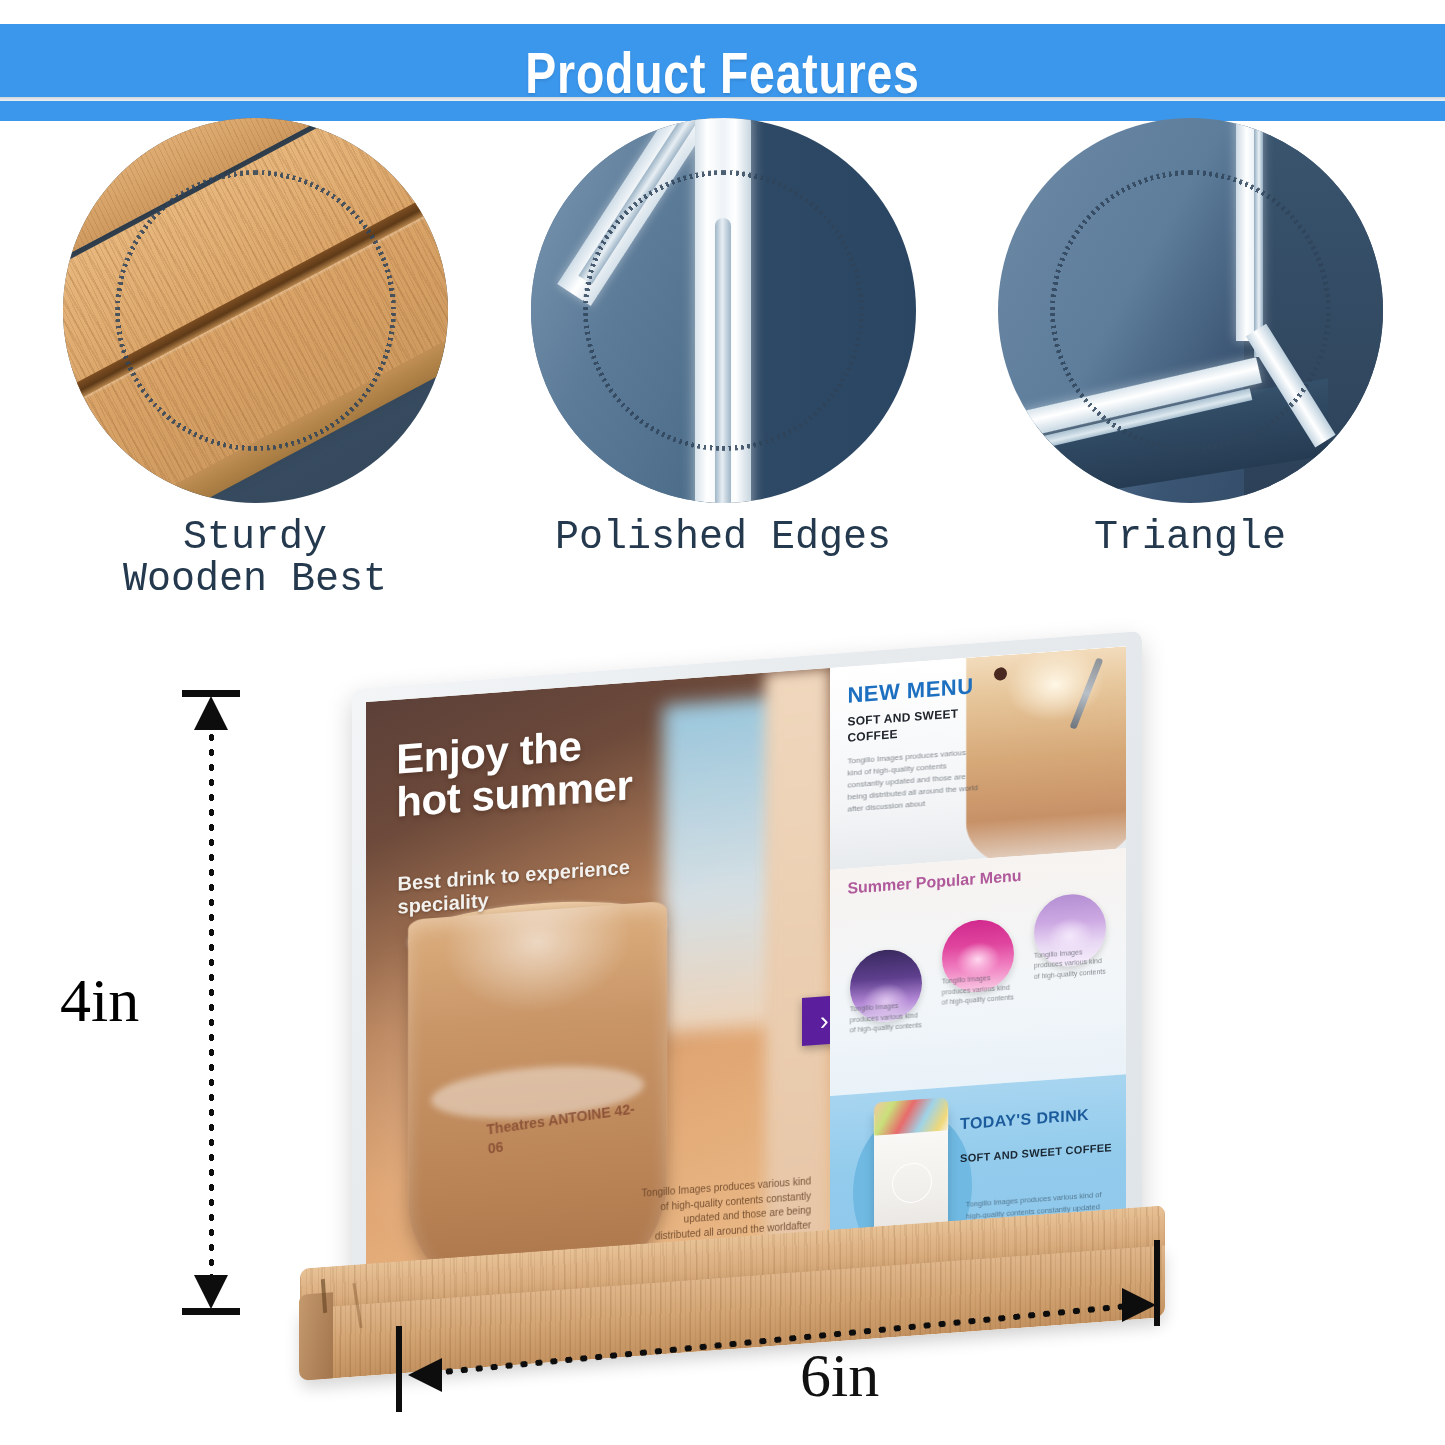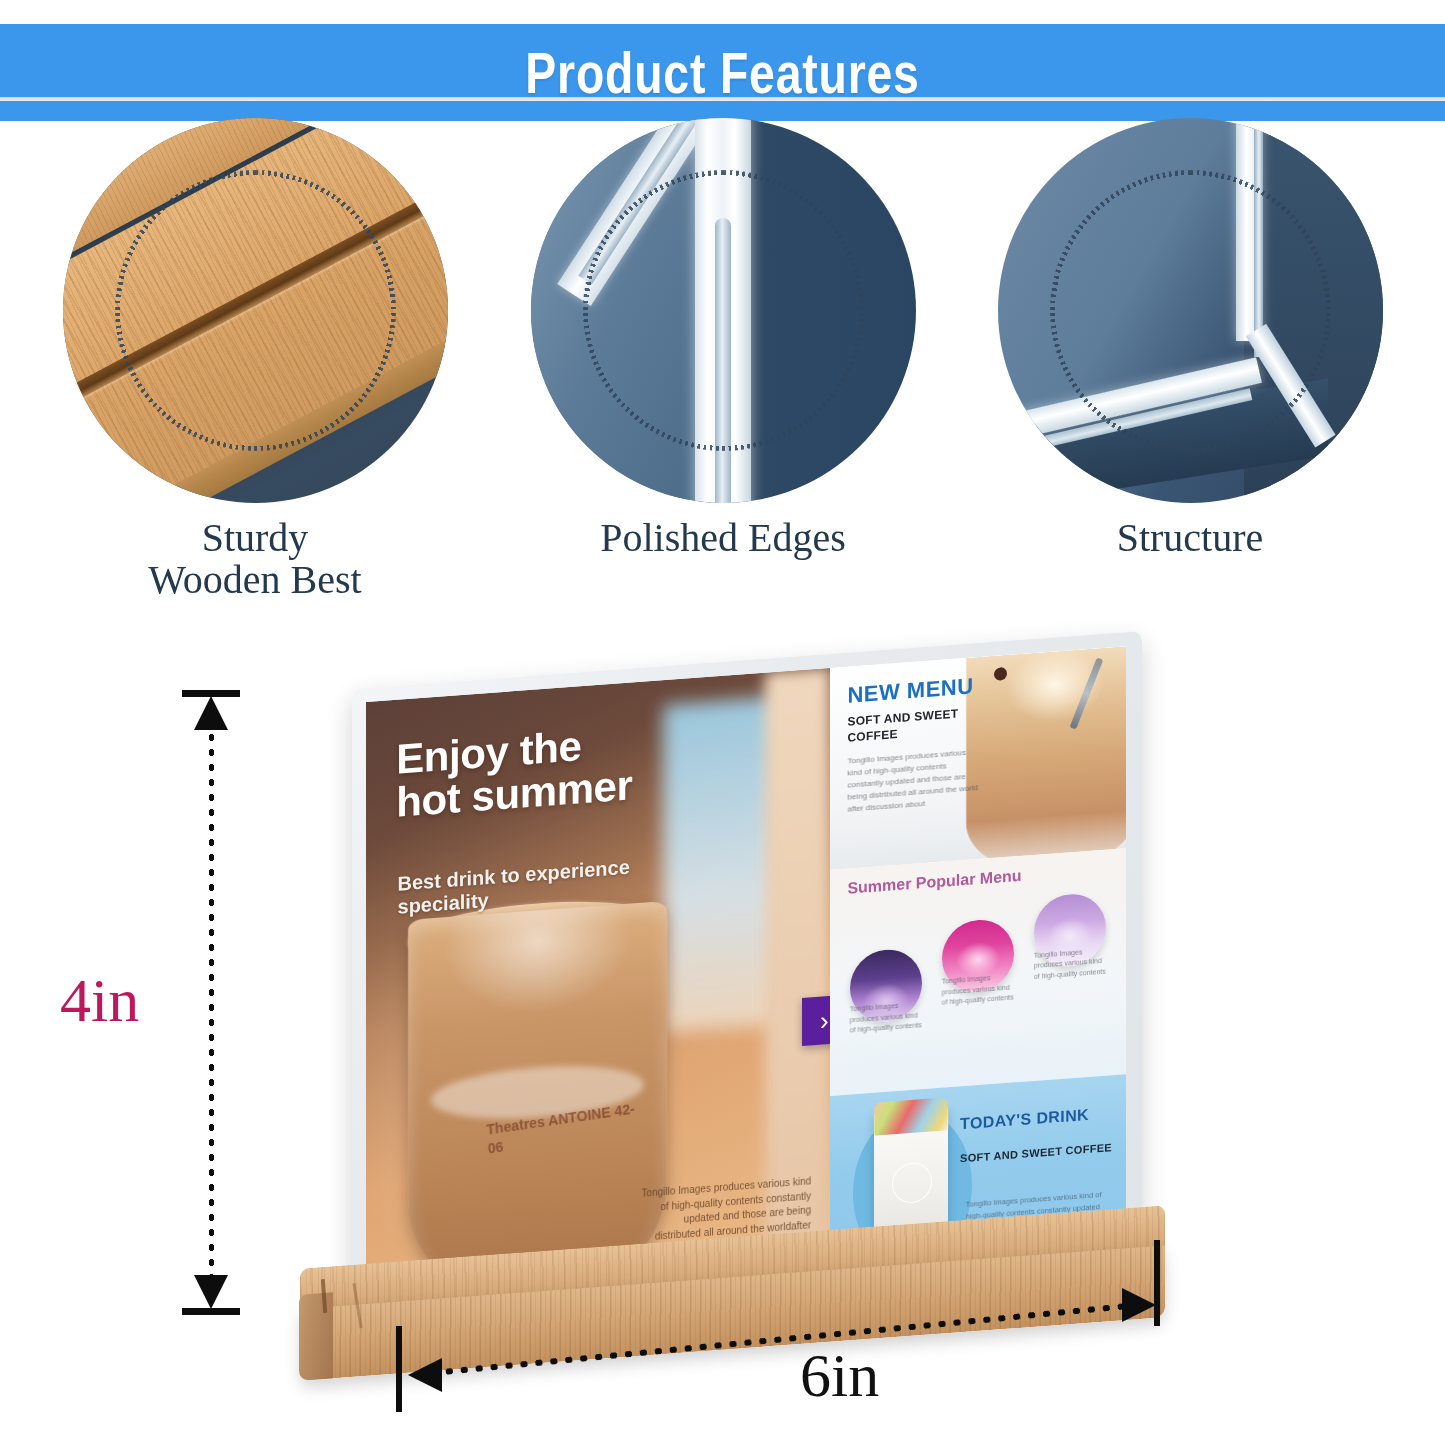--- a/index.html
+++ b/index.html
@@ -94,21 +94,21 @@
       background:linear-gradient(180deg,#d8e4ec 0%,#ffffff 42%,#c9d9e4 100%);
       box-shadow:0 0 12px rgba(255,255,255,.4);}
   .c3-horz2{position:absolute;left:-6%;top:70%;width:72%;height:12px;
       transform:rotate(-13deg);transform-origin:right center;
       background:linear-gradient(180deg,#a9c0d0 0%,#dde8ef 60%,#a9c0d0 100%);}
   .c3-diag{position:absolute;left:64%;top:55%;width:24px;height:34%;
       transform:rotate(-32deg);transform-origin:top center;
       background:linear-gradient(90deg,#c6d6e2 0%,#ffffff 45%,#bdd0dd 100%);}
 
   .feat-label{margin-top:14px;color:#24394d;font-size:40px;line-height:1.06;
-              font-family:Liberation Serif, serif;font-weight:400;}
+              font-family:Liberation Mono, monospace;font-weight:400;}
 
   
   .product{position:absolute;left:0;top:600px;width:1445px;height:845px;}
 
   
   .sign{position:absolute;left:352px;top:60px;width:790px;height:660px;
         transform:skewY(-4.2deg);}
   .acrylic{position:absolute;inset:0;border-radius:10px;
         background:linear-gradient(135deg,#f3f5f7 0%,#e7ebee 35%,#dfe4e8 100%);
         box-shadow:0 10px 26px rgba(0,0,0,.18);}
@@ -251,21 +251,21 @@
   .dim-v .cap-bot{bottom:0;}
   .dim-v .arrow-up{position:absolute;left:50%;top:6px;margin-left:-17px;width:0;height:0;
         border-left:17px solid transparent;border-right:17px solid transparent;
         border-bottom:34px solid #0d0d0d;}
   .dim-v .arrow-dn{position:absolute;left:50%;bottom:6px;margin-left:-17px;width:0;height:0;
         border-left:17px solid transparent;border-right:17px solid transparent;
         border-top:34px solid #0d0d0d;}
   .dim-v .dots{position:absolute;left:50%;top:40px;bottom:40px;width:5px;margin-left:-2.5px;
         background-image:radial-gradient(circle, #0d0d0d 42%, rgba(0,0,0,0) 44%);
         background-size:5px 15px;background-repeat:repeat-y;}
-  .dim-v-label{position:absolute;left:60px;top:965px;color:#be185d;font-size:62px;
+  .dim-v-label{position:absolute;left:60px;top:965px;color:#000000;font-size:62px;
         font-family:"Liberation Serif", serif;letter-spacing:0px;}
 
   .dim-h{position:absolute;left:392px;top:1240px;width:770px;height:175px;}
   .dim-h .tick{position:absolute;width:6px;background:#0d0d0d;}
   .dim-h .tick-l{left:4px;top:86px;height:86px;}
   .dim-h .tick-r{right:2px;top:0px;height:86px;}
   .dim-h .line{position:absolute;left:20px;top:132px;width:725px;height:6px;
         background-image:radial-gradient(circle, #0d0d0d 42%, rgba(0,0,0,0) 44%);
         background-size:15px 6px;background-repeat:repeat-x;
         transform:rotate(-5.5deg);transform-origin:left center;}
@@ -333,21 +333,21 @@
           <div class="c3-darkbot"></div>
           <div class="c3-horz"></div>
           <div class="c3-horz2"></div>
           <div class="c3-vert"></div>
           <div class="c3-vert2"></div>
           <div class="c3-diag"></div>
         </div>
         <div class="scallop"></div>
       </div>
       <div class="feat-label">
-        <div>Structure</div>
+        <div>Triangle</div>
       </div>
     </div>
   </div>
 
   <div class="product">
 
     <div class="sign">
       <div class="acrylic"></div>
       <div class="acrylic-face">
 

